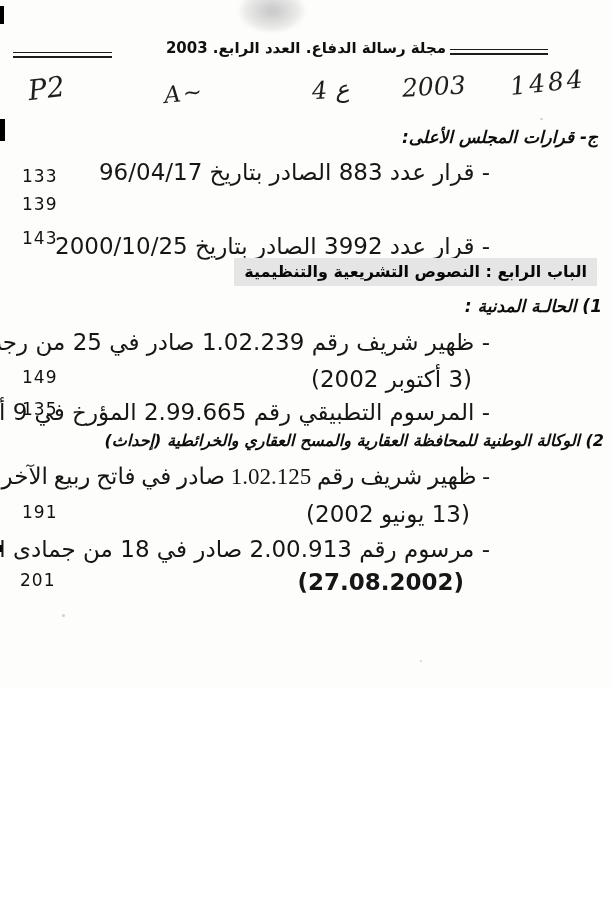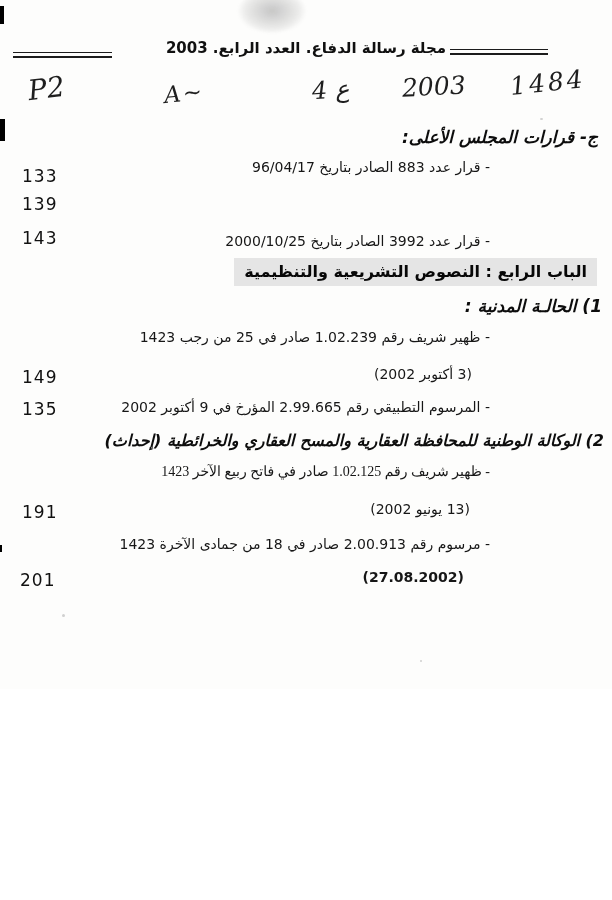--- a/index.html
+++ b/index.html
@@ -35,21 +35,21 @@
   .heading-sub1{top:296px;right:10px;}
   .heading-sub2{top:431px;right:8px;font-size:16px;}
   .heading-ch4{
     position:absolute;top:258px;right:15px;direction:rtl;white-space:nowrap;
     font-weight:bold;font-size:16px;color:#070707;
     background:#e5e5e5;padding:4px 10px 5px 10px;
   }
   
   .line{
     position:absolute;direction:rtl;white-space:nowrap;
-    font-size:14px;color:#161616;
+    font-size:23px;color:#161616;
   }
   .pn{
     position:absolute;font-size:17px;color:#111;letter-spacing:1px;
   }
   
   .smudge{
     position:absolute;left:237px;top:-8px;width:70px;height:42px;
     background:radial-gradient(ellipse at 50% 45%,rgba(110,110,110,0.38),rgba(120,120,120,0.12) 55%,rgba(120,120,120,0) 70%);
     filter:blur(1px);
   }

